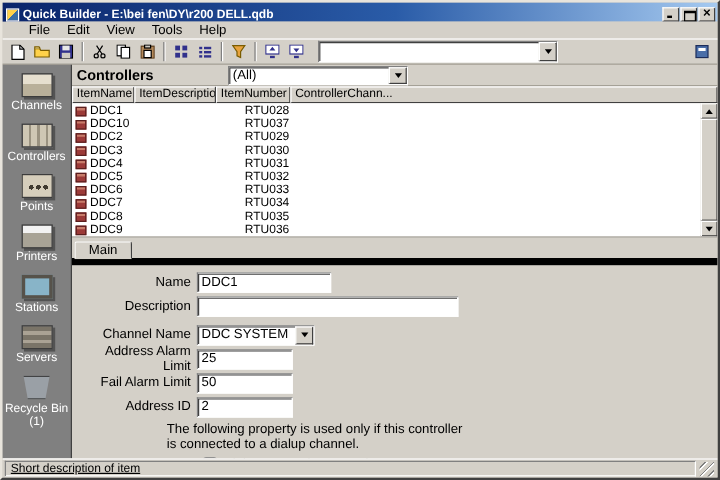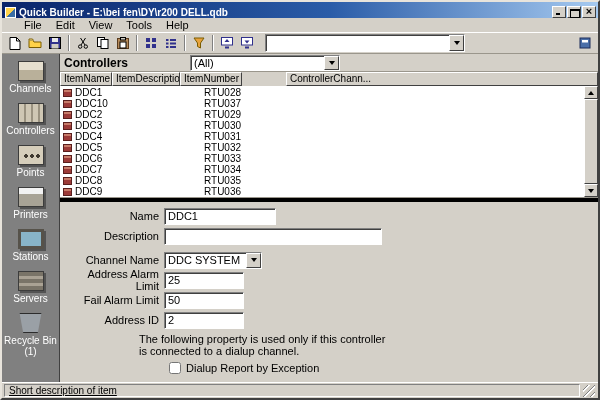--- a/index.html
+++ b/index.html
@@ -74,21 +74,21 @@
   .view-header { height:18px; flex:none; background:#d4d0c8; border-bottom:1px solid #9a968c;
                  display:flex; align-items:center; padding:0 4px; }
   .view-title { font-weight:bold; font-size:12px; }
   .filter-combo { width:150px; height:16px; margin-left:62px; background:#fff; border:1px solid;
                   border-color:#808080 #fff #fff #808080; box-shadow:inset 1px 1px 0 #404040;
                   display:flex; align-items:center; }
 
   .list-header { height:14px; flex:none; display:flex; background:#d4d0c8; }
   .hcell { height:14px; background:#d4d0c8; border:1px solid; border-color:#fff #404040 #404040 #fff;
            font-size:10px; padding:0 3px; line-height:12px; white-space:nowrap; overflow:hidden; }
-  .hc0 { width:52px; } .hc1 { width:68px; } .hc2 { width:62px; } .hc3 { flex:1;margin-left:44px; }
+  .hc0 { width:52px; } .hc1 { width:68px; } .hc2 { width:62px; } .hc3 { flex:1; }
 
   .list-body { height:112px; flex:none; background:#fff; position:relative;
                padding:1px 14px 0 0; overflow:hidden; border-bottom:1px solid #9a968c; }
   .trow { height:11px; display:flex; align-items:center; font-size:10px; line-height:11px; }
   .cell { white-space:nowrap; overflow:hidden; }
   .c0 { width:76px; display:flex; align-items:center; padding-left:3px; }
   .c1 { width:68px; } .c2 { width:62px; } .c3 { flex:1; }
   .row-icon { width:9px; height:8px; flex:none; margin-right:3px; background:#9c3a38;
               border:1px solid #5a1f1e; box-shadow:inset 0 2px 0 #c87c6a; }
 
@@ -101,21 +101,21 @@
   .arr-down-s { width:0; height:0; border-left:3px solid transparent; border-right:3px solid transparent;
                 border-top:4px solid #000; }
   .sthumb { position:absolute; left:0; right:0; top:13px; bottom:13px; background:#d4d0c8;
             border:1px solid; border-color:#fff #404040 #404040 #fff; }
 
   .tabstrip { height:17px; flex:none; background:#d4d0c8; display:flex; align-items:flex-end; padding-left:2px; }
   .tab { height:15px; padding:0 11px; background:#d4d0c8; border:1px solid;
          border-color:#fff #404040 #d4d0c8 #fff; border-top-left-radius:2px; border-top-right-radius:2px;
          font-size:11px; line-height:14px; position:relative; top:1px; }
 
-  .form-panel { flex:1; background:#d4d0c8; border-top:4px solid #000000; padding-top:5px; overflow:hidden; }
+  .form-panel { flex:1; background:#d4d0c8; border-top:6px solid #000000; padding-top:5px; overflow:hidden; }
   .frow { display:flex; align-items:center; height:18px; margin:0 0 2px 4px; }
   .frow.gap-after { margin-bottom:6px; }
   .flabel { width:100px; flex:none; text-align:right; padding-right:5px; font-size:11px; }
   .tinput { height:17px; background:#fff; border:1px solid; border-color:#808080 #fff #fff #808080;
             box-shadow:inset 1px 1px 0 #404040; font-family:"Liberation Sans",sans-serif;
             font-size:11px; padding:0 3px; outline:none; }
   .w-name { width:112px; } .w-desc { width:218px; } .w-num { width:80px; }
   .chan-combo { width:98px; height:17px; background:#fff; border:1px solid;
                 border-color:#808080 #fff #fff #808080; box-shadow:inset 1px 1px 0 #404040;
                 display:flex; align-items:center; }
@@ -399,20 +399,23 @@
           <div class="sbtn up">
             <span class="arr-up-s"></span>
           </div>
           <div class="sthumb"></div>
           <div class="sbtn down">
             <span class="arr-down-s"></span>
           </div>
         </div>
       </div>
 
+      <div class="tabstrip">
+        <div class="tab">Main</div>
+      </div>
 
       <div class="form-panel">
         <div class="frow">
           <span class="flabel">Name</span>
           <input class="tinput w-name" value="DDC1" style="">
         </div>
         <div class="frow gap-after">
           <span class="flabel">Description</span>
           <input class="tinput w-desc" value="" style="">
         </div>

